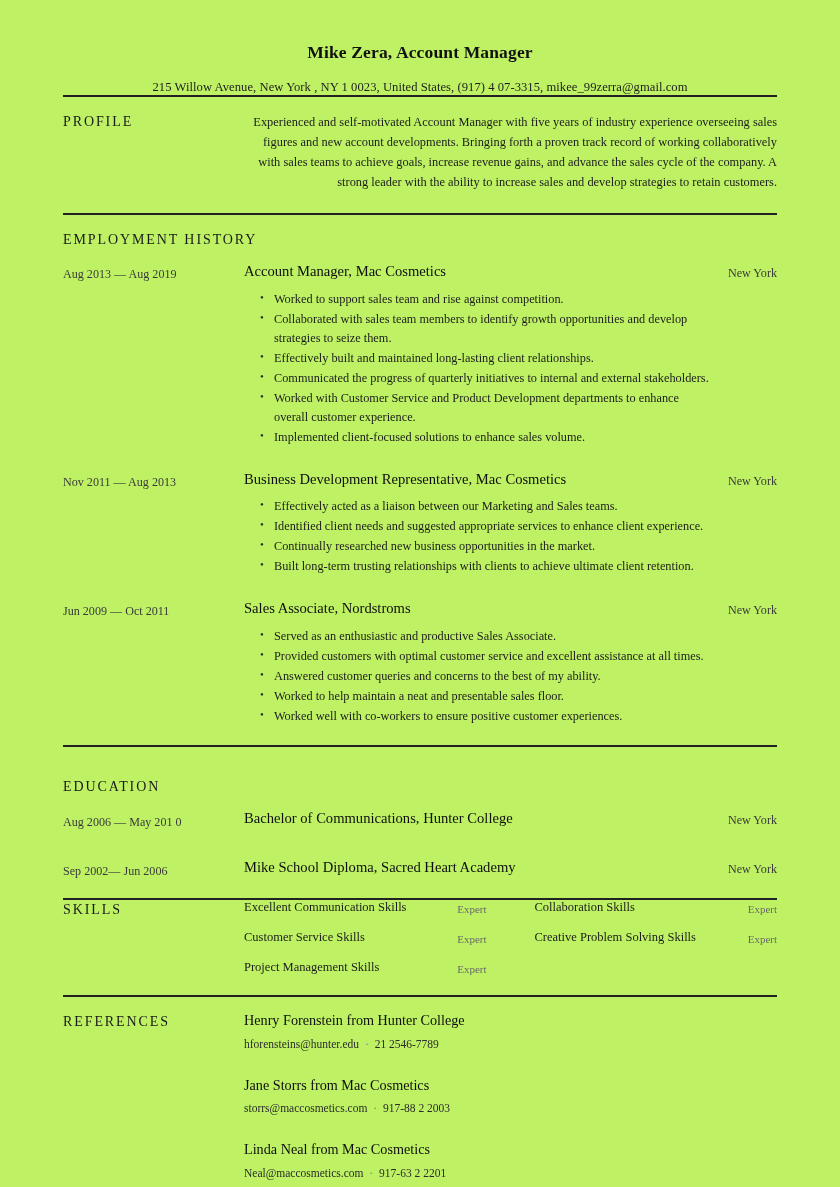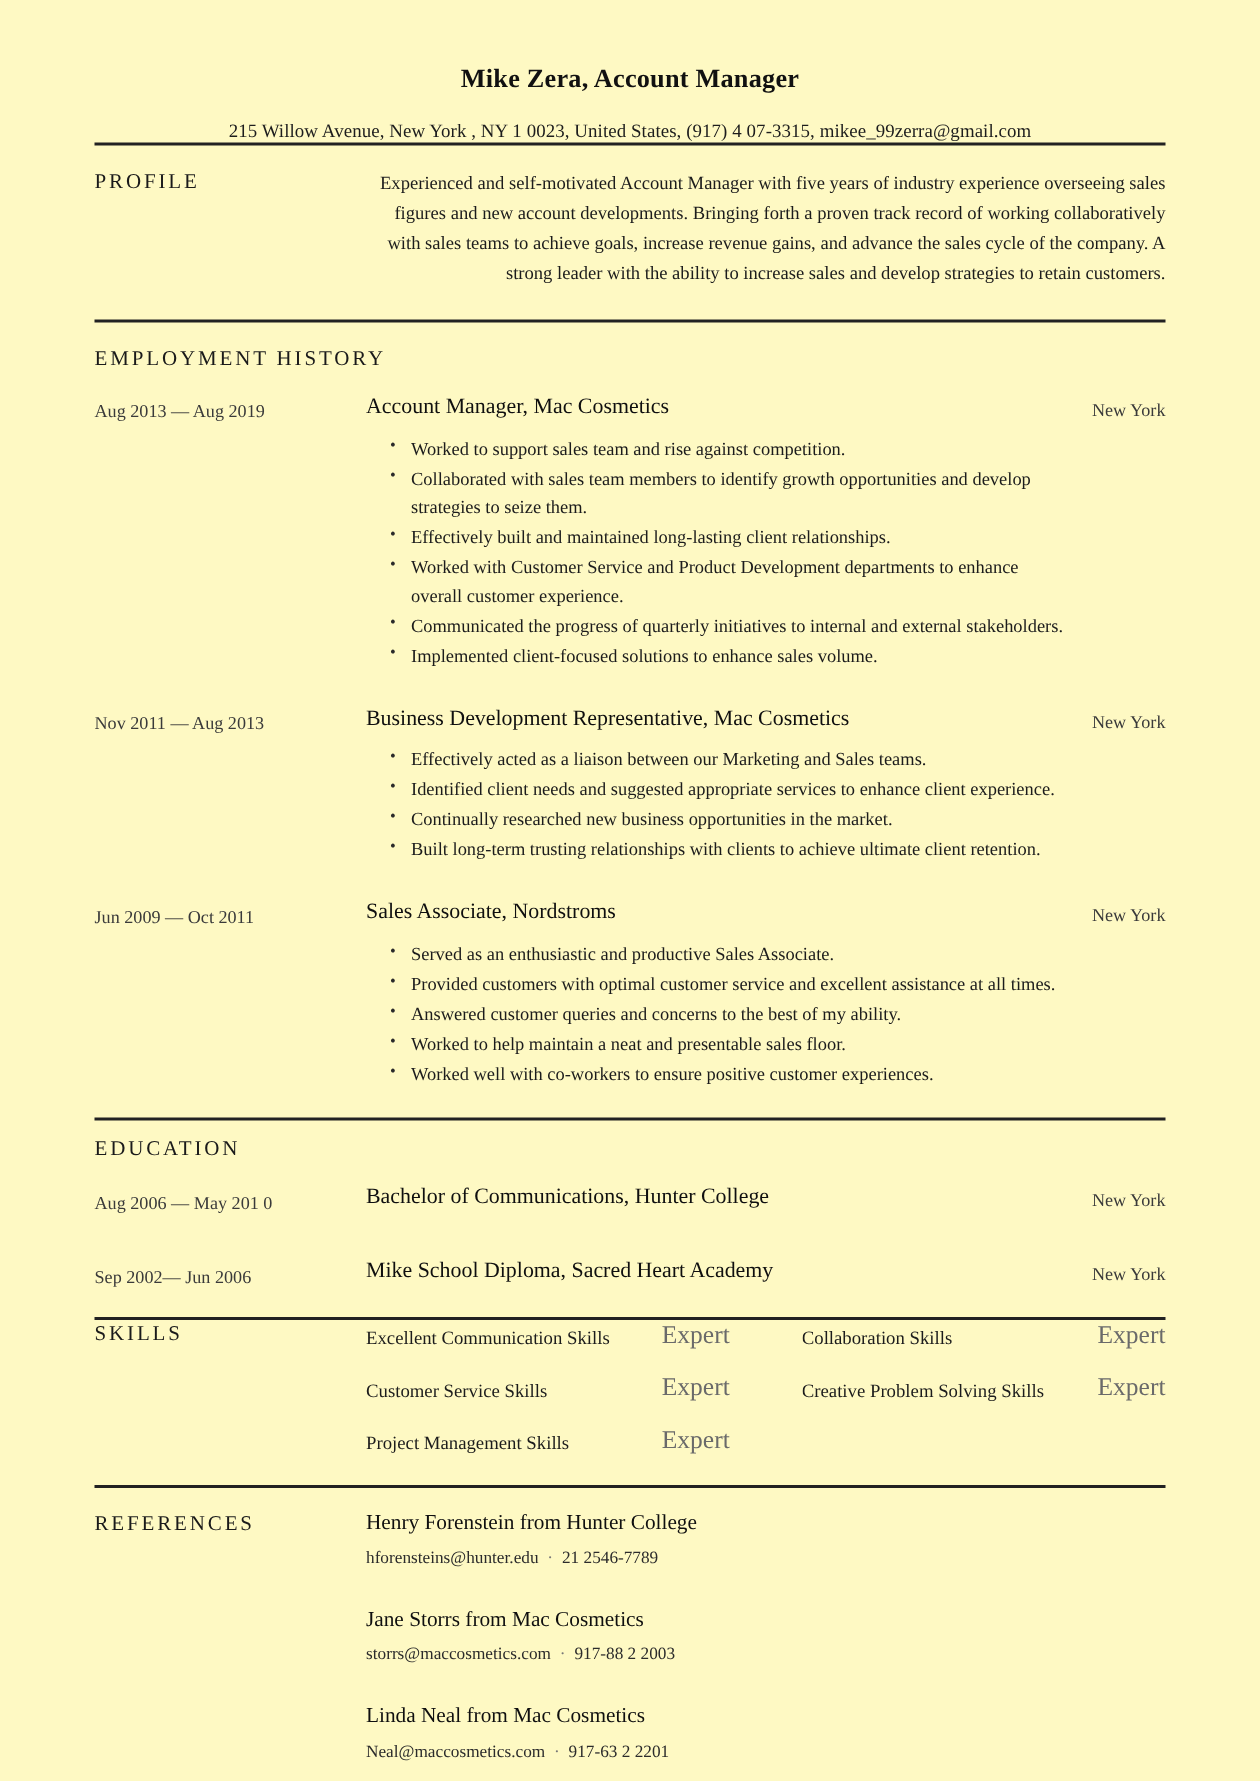--- a/index.html
+++ b/index.html
@@ -11,21 +11,21 @@
     width: 840px;
     height: 1187px;
     font-family: "Liberation Serif", "DejaVu Serif", serif;
     color: #1a1a1a;
     -webkit-font-smoothing: antialiased;
   }
   .page {
     position: relative;
     width: 840px;
     height: 1187px;
-    background: #fef9c3;
+    background: #bef264;
     box-sizing: border-box;
     padding: 0 63px;
   }
 
   
   .header { padding-top: 42px; text-align: center; }
   .full-name {
     font-size: 17.5px;
     font-weight: bold;
     letter-spacing: 0.15px;
@@ -117,21 +117,21 @@
     content: "\2022";
     position: absolute;
     left: 0;
     top: -1px;
     font-size: 11px;
     color: #2a2a2a;
   }
   .emp-entry + .emp-entry { margin-top: 22px; }
 
   
-  .edu-wrap { padding-top: 10px; padding-bottom: 19px; }
+  .edu-wrap { padding-top: 30px; padding-bottom: 19px; }
   .edu-entry + .edu-entry { margin-top: 28px; }
   .edu-entry .entry-dates { padding-top: 6px; }
 
   
   .skills-wrap { padding-top: 0; padding-bottom: 20px; }
   .skills-cols {
     display: flex;
     gap: 48px;
   }
   .skills-col { flex: 1 1 0; min-width: 0; }
@@ -143,21 +143,21 @@
   .skill-row:last-child { margin-bottom: 0; }
   .skill-name {
     flex: 1 1 auto;
     font-size: 12.5px;
     color: #1c1c1c;
     white-space: nowrap;
     overflow: hidden;
   }
   .skill-level {
     flex: 0 0 auto;
-    font-size: 17px;
+    font-size: 11px;
     color: #6a6a6a;
     padding-left: 10px;
     white-space: nowrap;
   }
   .skill-row.empty { visibility: hidden; }
 
   
   .ref-wrap { padding-top: 15px; padding-bottom: 24px; }
   .ref-entry + .ref-entry { margin-top: 27px; }
   .ref-name {
@@ -206,22 +206,22 @@
 
         <div class="entry emp-entry">
           <div class="entry-dates">Aug 2013 — Aug 2019</div>
           <div class="entry-main">
             <div class="entry-center">
               <h2 class="entry-title">Account Manager, Mac Cosmetics</h2>
               <ul class="bullets">
                 <li>Worked to support sales team and rise against competition.</li>
                 <li>Collaborated with sales team members to identify growth opportunities and develop strategies to seize them.</li>
                 <li>Effectively built and maintained long-lasting client relationships.</li>
+                <li>Communicated the progress of quarterly initiatives to internal and external stakeholders.</li>
                 <li>Worked with Customer Service and Product Development departments to enhance overall customer experience.</li>
-                <li>Communicated the progress of quarterly initiatives to internal and external stakeholders.</li>
                 <li>Implemented client-focused solutions to enhance sales volume.</li>
               </ul>
             </div>
             <div class="entry-location">New York</div>
           </div>
         </div>
 
         <div class="entry emp-entry">
           <div class="entry-dates">Nov 2011 — Aug 2013</div>
           <div class="entry-main">

